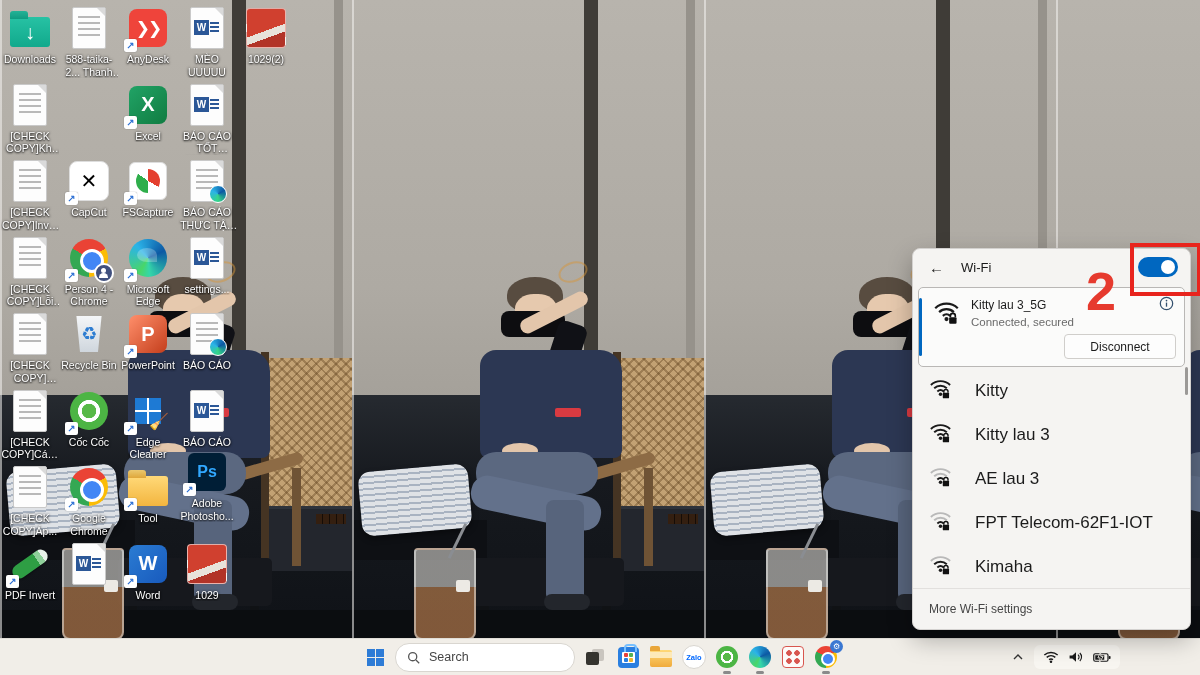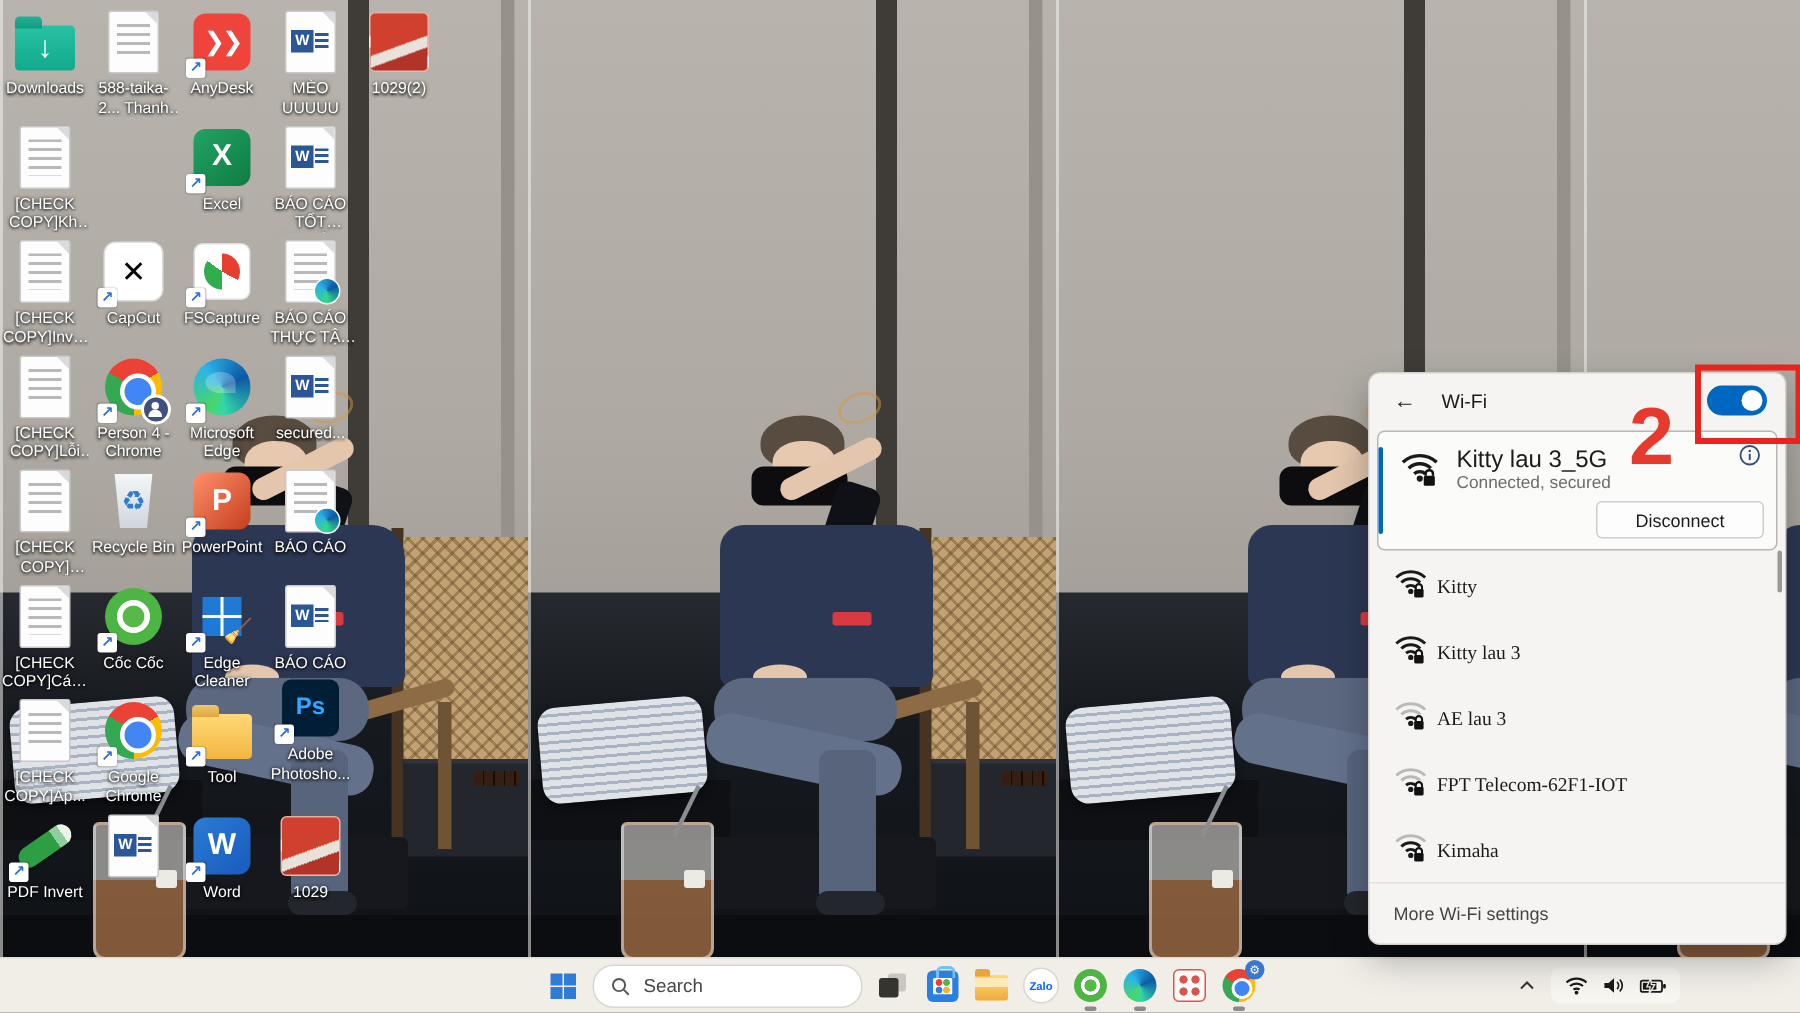--- a/index.html
+++ b/index.html
@@ -108,28 +108,28 @@
   #wifi-panel{position:absolute;left:912px;top:248px;width:277px;height:380px;background:#f5f4f2;
       border:1px solid #d3d1cf;border-radius:8px;box-shadow:0 10px 24px rgba(0,0,0,.28);z-index:30;}
   .wp-header{display:flex;align-items:center;height:36px;padding:0 12px 0 16px;}
   .wp-back{font-size:15px;color:#1a1a1a;width:22px;cursor:pointer;}
   .wp-title{font-size:13px;color:#1a1a1a;margin-left:10px;flex:1;}
   .toggle{width:40px;height:20px;border-radius:11px;background:#0067c0;position:relative;cursor:pointer;}
   .toggle .knob{position:absolute;right:3px;top:3px;width:14px;height:14px;border-radius:50%;background:#fff;}
   .net-card{position:relative;margin:2px 5px 4px 5px;height:78px;background:#fbfbfa;border:1px solid #b9b7b5;border-radius:5px;}
   .net-card .accent{position:absolute;left:0;top:10px;bottom:10px;width:3px;border-radius:2px;background:#0067c0;}
   .net-card .nc-icon{position:absolute;left:14px;top:12px;}
-  .nc-name{position:absolute;left:52px;top:10px;font-size:16px;color:#1b1b1b;}
+  .nc-name{position:absolute;left:52px;top:10px;font-size:12px;color:#1b1b1b;}
   .nc-status{position:absolute;left:52px;top:28px;font-size:11.5px;color:#6b6b6b;}
   .nc-info{position:absolute;right:10px;top:8px;cursor:pointer;}
   .disconnect-btn{position:absolute;right:8px;bottom:7px;width:112px;height:25px;background:#fdfdfd;border:1px solid #d0cecb;
       border-radius:4px;font-size:12px;color:#1b1b1b;display:flex;align-items:center;justify-content:center;cursor:pointer;font-family:inherit;}
   #net-list{position:absolute;left:0;top:120px;right:0;}
   .net-row{display:flex;align-items:center;height:44px;padding-left:16px;cursor:pointer;}
-  .net-row .nm{margin-left:6px;font-size:13px;color:#1b1b1b;font-family:Liberation Serif, serif;}
+  .net-row .nm{margin-left:23px;font-size:17px;color:#1b1b1b;}
   .wp-footer{position:absolute;left:0;right:0;bottom:0;height:40px;border-top:1px solid #e2e0de;display:flex;align-items:center;}
   .wp-footer span{margin-left:16px;font-size:12px;color:#454545;cursor:pointer;}
   .scroll-thumb{position:absolute;right:2px;top:118px;width:3px;height:28px;border-radius:2px;background:#9b9997;}
 
   
   #anno-rect{position:absolute;left:1130px;top:243px;width:63px;height:45px;border:4px solid #e8241d;z-index:40;}
   #anno-num{position:absolute;left:1086px;top:264px;font-size:54px;font-weight:800;color:#e63a2e;z-index:40;line-height:1;}
 
   
   #taskbar{position:absolute;left:0;bottom:0;width:1200px;height:36px;background:#f1eee8;border-top:1px solid rgba(0,0,0,.07);z-index:20;}
@@ -412,21 +412,21 @@
       </div>
   <div class="lbl">Microsoft Edge</div>
     </div>
     <div class="dicon" style="left: 178px; top: 235.5px;">
       <div class="img">
         <span class="page">
           <span class="wm">W</span>
           <span class="wlines"></span>
         </span>
       </div>
-  <div class="lbl">secured...</div>
+  <div class="lbl">settings...</div>
     </div>
     <div class="dicon" style="left: 1px; top: 312px;">
       <div class="img">
         <span class="page">
           <span class="lines"></span>
         </span>
       </div>
   <div class="lbl">[CHECK COPY][Các...</div>
     </div>
     <div class="dicon" style="left: 60px; top: 312px;">

